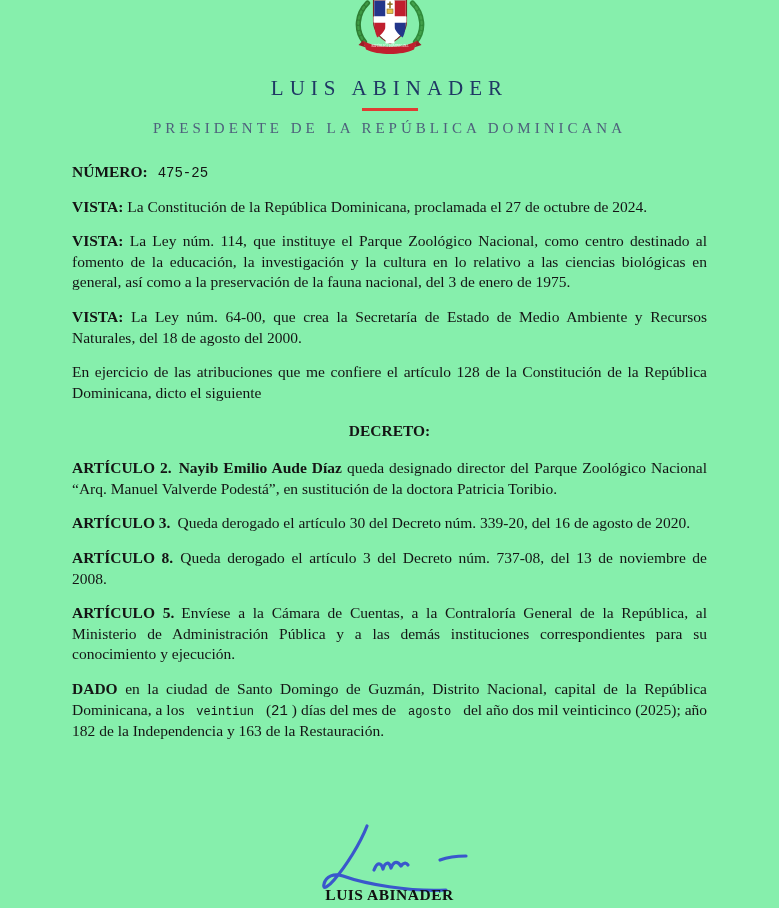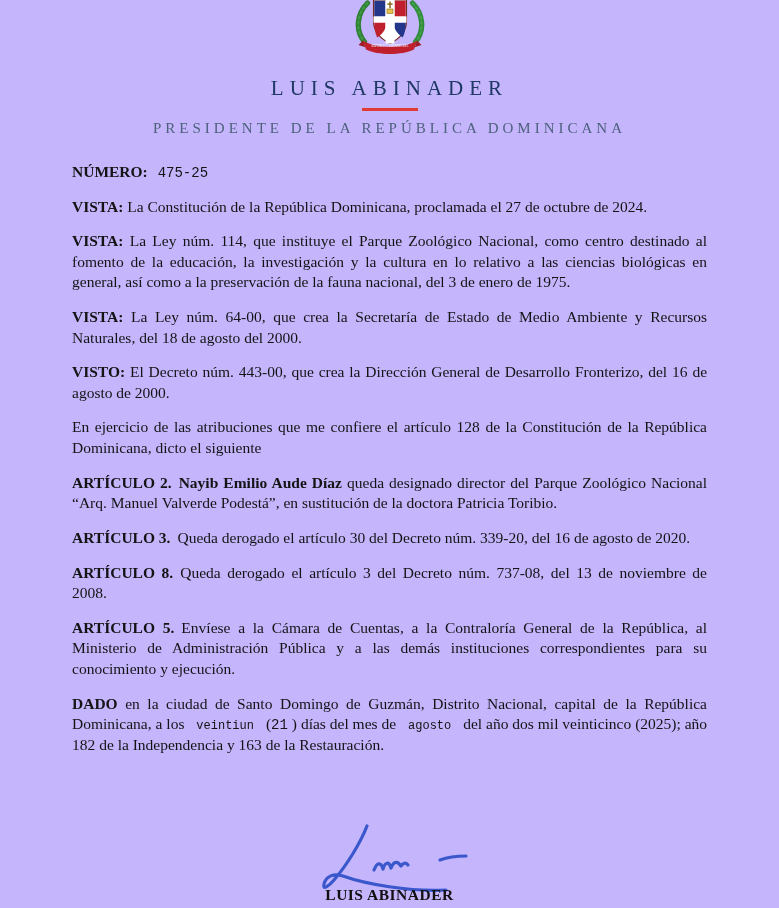--- a/index.html
+++ b/index.html
@@ -1,18 +1,18 @@
 <!DOCTYPE html>
 <html><head>
 <meta charset="utf-8">
 <style>
   html,body{margin:0;padding:0;background:#ffffff;}
   body{width:779px;height:908px;overflow:hidden;
        font-family:"Liberation Serif", serif;color:#141414;}
-  .page{width:779px;height:908px;position:relative;background:#c4b5fd;}
+  .page{width:779px;height:908px;position:relative;background:#86efac;}
 
   
   .header{text-align:center;}
   .coa{display:block;margin:0 auto;width:92px;height:54px;}
   .president-name{margin-top:22px;font-size:21px;letter-spacing:6px;
                   color:#1f3864;font-weight:400;}
   .red-divider{width:56px;height:3px;background:#e03c33;margin:7px auto 9px auto;}
   .president-subtitle{font-size:15px;letter-spacing:4px;color:#4e617c;}
 
   
@@ -72,24 +72,24 @@
   <div class="doc">
 
     <p><b class="lead">NÚMERO:</b> <span class="fill-num" style="margin-left:6px;">475-25</span></p>
 
     <p><b class="lead">VISTA:</b> <span>La Constitución de la República Dominicana, proclamada el 27 de octubre de 2024.</span></p>
 
     <p><b class="lead">VISTA:</b> <span>La Ley núm. 114, que instituye el Parque Zoológico Nacional, como centro destinado al fomento de la educación, la investigación y la cultura en lo relativo a las ciencias biológicas en general, así como a la preservación de la fauna nacional, del 3 de enero de 1975.</span></p>
 
     <p><b class="lead">VISTA:</b> <span>La Ley núm. 64-00, que crea la Secretaría de Estado de Medio Ambiente y Recursos Naturales, del 18 de agosto del 2000.</span></p>
 
-    <p><b class="lead">VISTO:</b> <span>El Decreto núm. 443-00, que crea la Dirección General de Desarrollo Fronterizo, del 16 de agosto de 2000.</span></p>
 
     <p>En ejercicio de las atribuciones que me confiere el artículo 128 de la Constitución de la República Dominicana, dicto el siguiente</p>
 
+    <p class="decreto">DECRETO:</p>
 
 
     <p><span class="art-label">ARTÍCULO 2.</span><b>Nayib Emilio Aude Díaz</b> <span>queda designado director del Parque Zoológico Nacional “Arq. Manuel Valverde Podestá”, en sustitución de la doctora Patricia Toribio.</span></p>
 
     <p><span class="art-label">ARTÍCULO 3.</span><span>Queda derogado el artículo 30 del Decreto núm. 339-20, del 16 de agosto de 2020.</span></p>
 
     <p><span class="art-label">ARTÍCULO 8.</span><span>Queda derogado el artículo 3 del Decreto núm. 737-08, del 13 de noviembre de 2008.</span></p>
 
     <p><span class="art-label">ARTÍCULO 5.</span><span>Envíese a la Cámara de Cuentas, a la Contraloría General de la República, al Ministerio de Administración Pública y a las demás instituciones correspondientes para su conocimiento y ejecución.</span></p>
 

